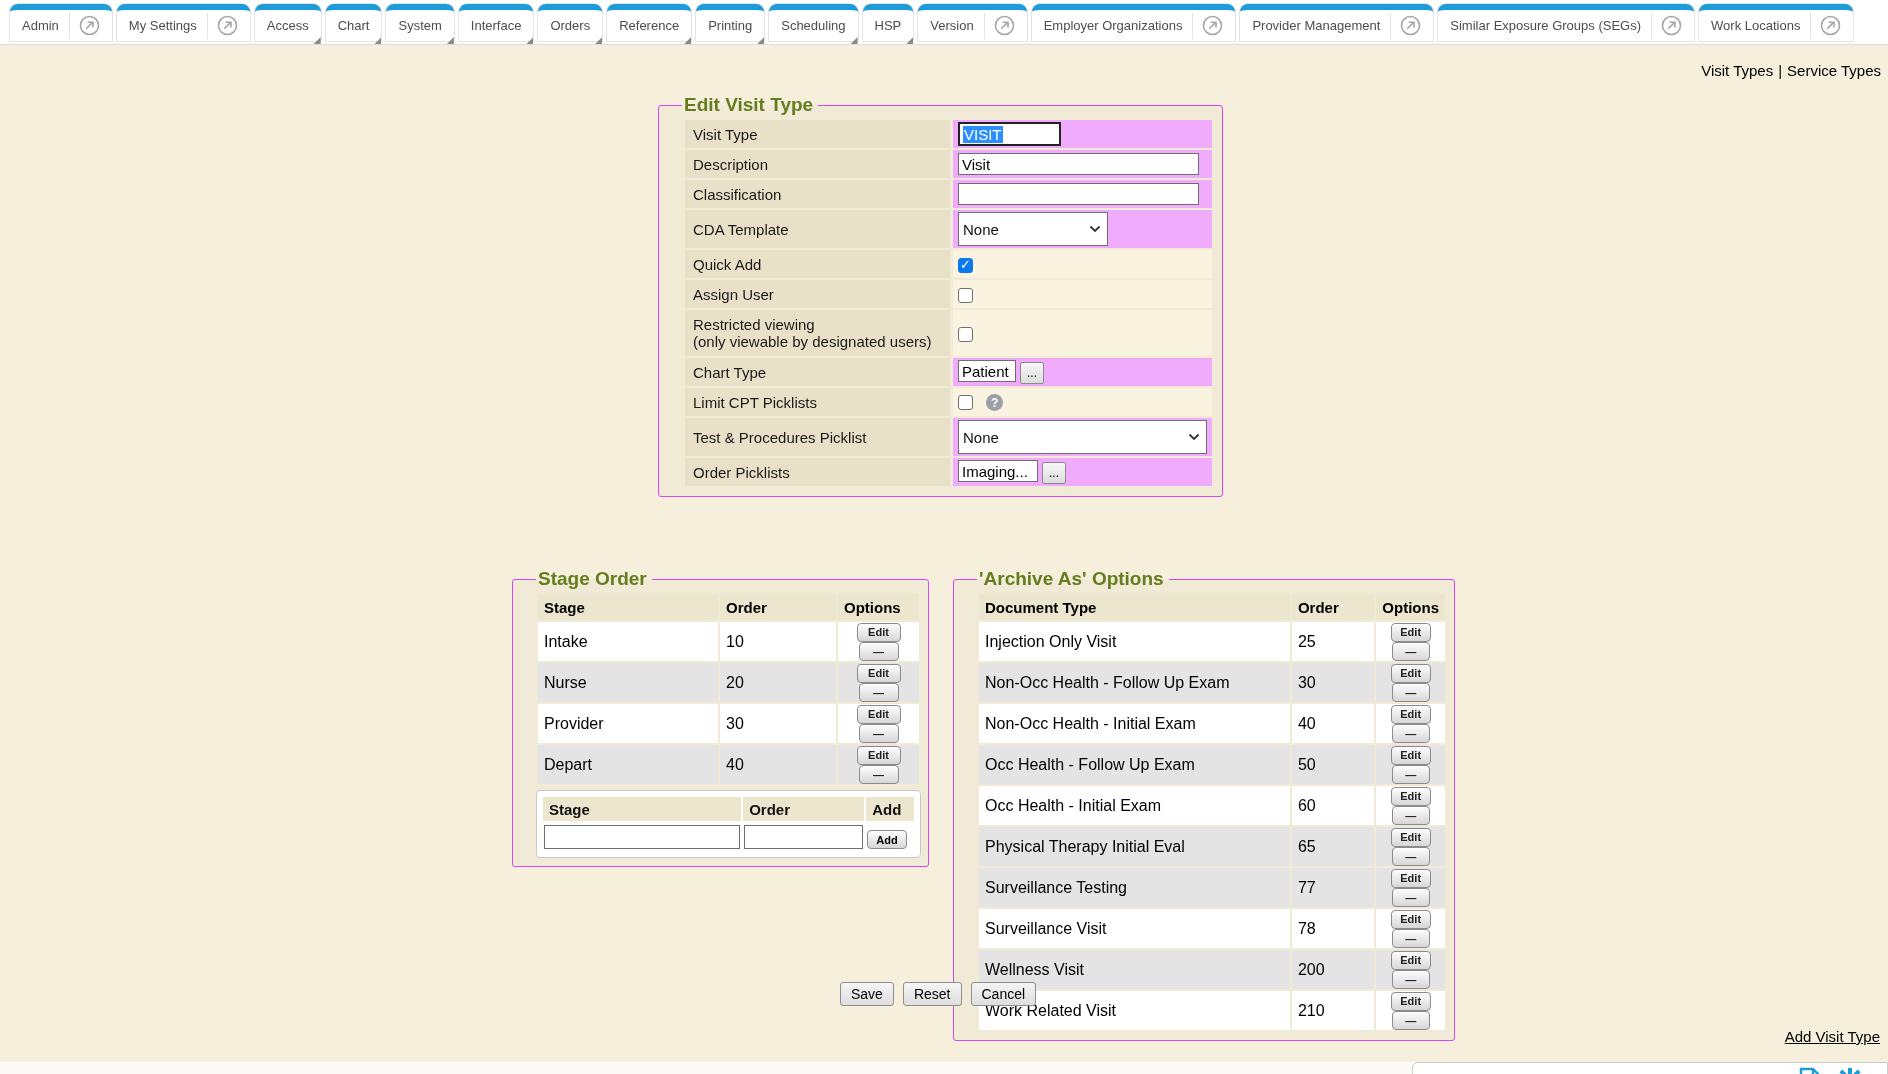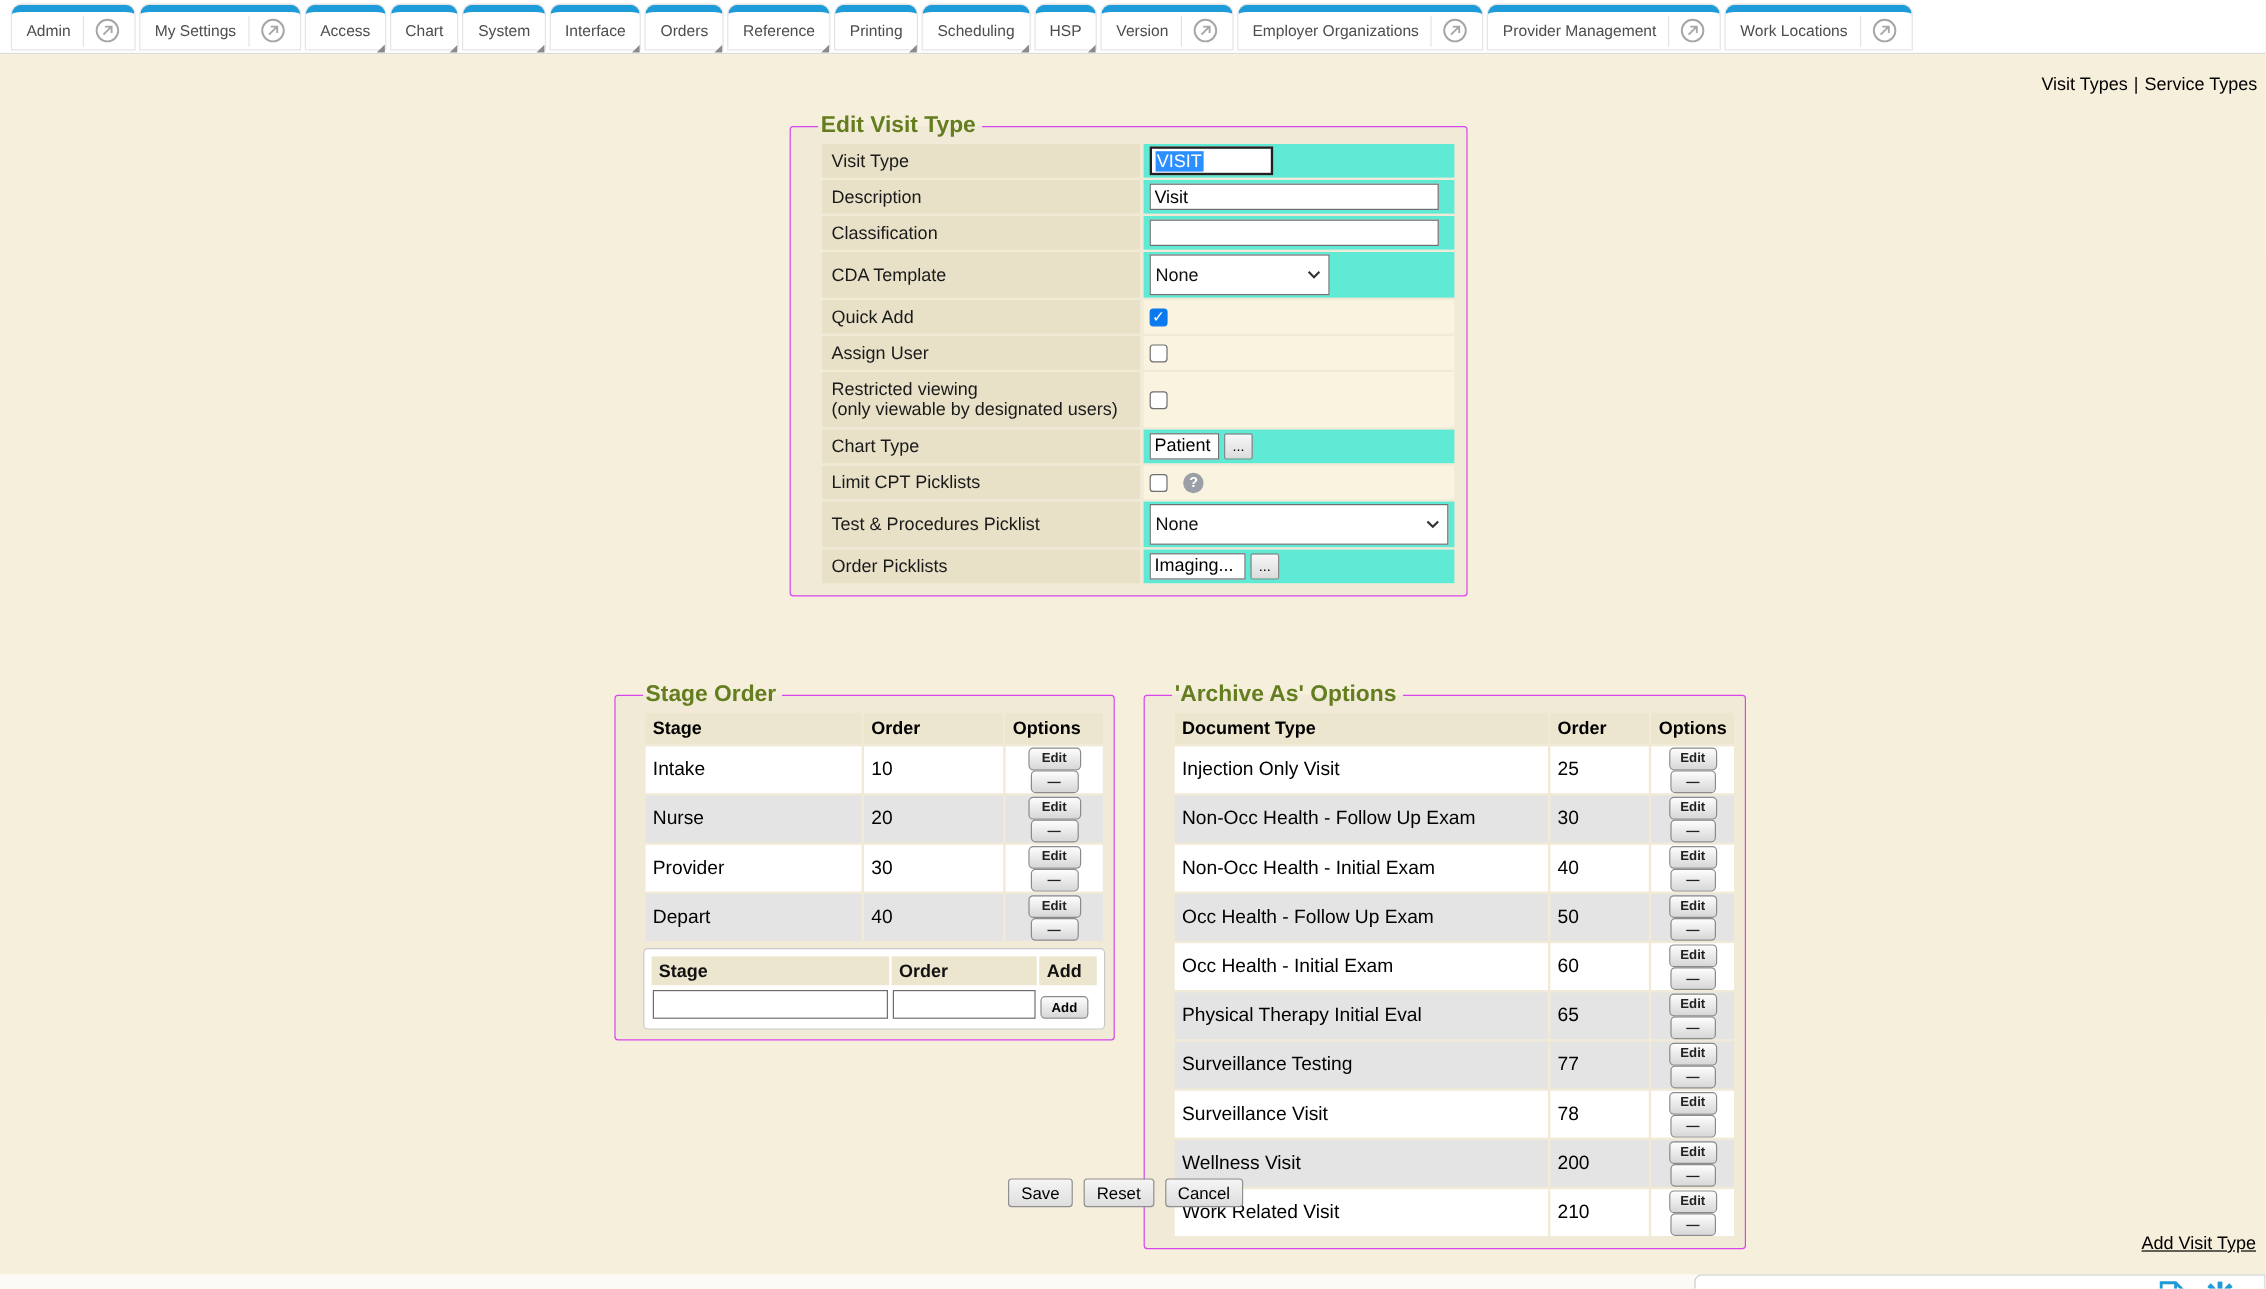--- a/index.html
+++ b/index.html
@@ -27,21 +27,21 @@
 
   
   .fs{position:absolute;margin:0;border:1px solid #d946ef;border-radius:3px;
       background:#f1ead7;padding:2px 7px 8px 23px;box-sizing:border-box;}
   .fs legend{font-size:19px;font-weight:bold;color:#637d1f;padding:0 5px 0 2px;}
 
   
   .ftable{border-collapse:separate;border-spacing:3px 2px;width:100%;}
   .ftable td{font-size:15px;vertical-align:middle;}
   td.lc{background:#e8e1c8;padding:2px 8px;width:256px;height:24px;color:#1a1a1a;}
-  td.vc{background:#5eead4;padding:2px 5px;margin-top:19px;}
+  td.vc{background:#f0abfc;padding:2px 5px;margin-top:19px;}
   td.vcc{background:#f9f3e0;padding:2px 5px;}
 
   .inp{height:22px;border:1px solid #6e6e6e;background:#fff;box-sizing:border-box;
        font:15px "Liberation Sans","DejaVu Sans",sans-serif;padding:0 3px;}
   .fake-inp{display:inline-flex;align-items:center;height:24px;border:2px solid #222;
             background:#fff;box-sizing:border-box;padding:0 3px;font-size:15px;vertical-align:middle;}
   .seltext{background:#2b8fff;color:#fff;padding:0 1px;}
 
   .sel{display:inline-flex;align-items:center;justify-content:space-between;height:34px;
        border:1px solid #6e6e6e;background:#fff;box-sizing:border-box;
@@ -172,20 +172,29 @@
       <span class="tab-label">Employer Organizations</span>
       <span class="tab-ext">
           <svg width="21" height="21" viewBox="0 0 21 21">
             <circle cx="10.5" cy="10.5" r="9" fill="none" stroke="#a6a6a6" stroke-width="1.6"></circle>
             <path d="M7.2 13.8 L13.4 7.6 M8.6 7.2 h5.4 v5.4" fill="none" stroke="#a6a6a6" stroke-width="1.6"></path>
           </svg>
         </span>
     </div>
     <div class="tab">
       <span class="tab-label">Provider Management</span>
+      <span class="tab-ext">
+          <svg width="21" height="21" viewBox="0 0 21 21">
+            <circle cx="10.5" cy="10.5" r="9" fill="none" stroke="#a6a6a6" stroke-width="1.6"></circle>
+            <path d="M7.2 13.8 L13.4 7.6 M8.6 7.2 h5.4 v5.4" fill="none" stroke="#a6a6a6" stroke-width="1.6"></path>
+          </svg>
+        </span>
+    </div>
+    <div class="tab">
+      <span class="tab-label">Similar Exposure Groups (SEGs)</span>
       <span class="tab-ext">
           <svg width="21" height="21" viewBox="0 0 21 21">
             <circle cx="10.5" cy="10.5" r="9" fill="none" stroke="#a6a6a6" stroke-width="1.6"></circle>
             <path d="M7.2 13.8 L13.4 7.6 M8.6 7.2 h5.4 v5.4" fill="none" stroke="#a6a6a6" stroke-width="1.6"></path>
           </svg>
         </span>
     </div>
     <div class="tab">
       <span class="tab-label">Work Locations</span>
       <span class="tab-ext">

